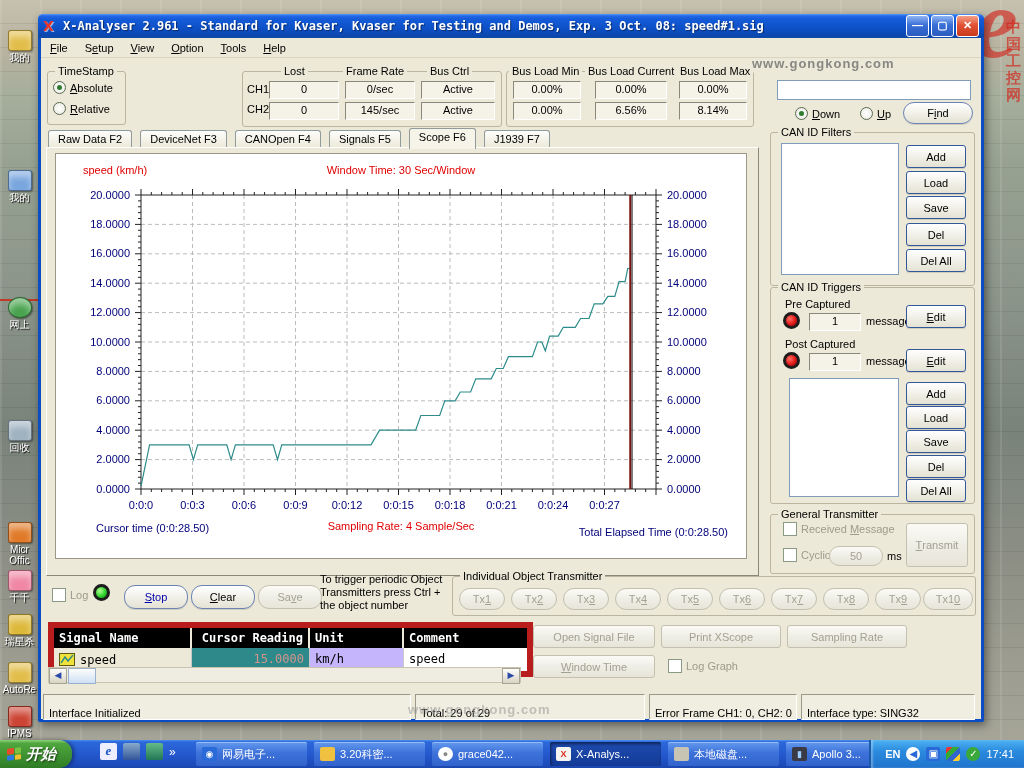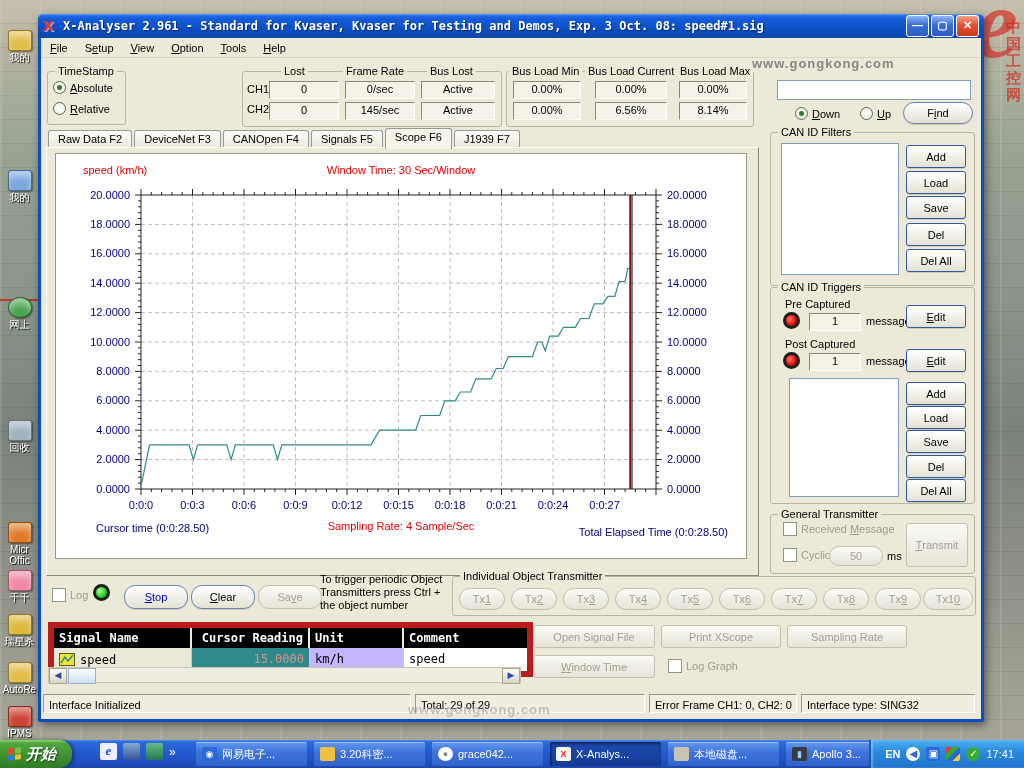--- a/index.html
+++ b/index.html
@@ -77,21 +77,21 @@
            background:linear-gradient(180deg,#fbfaf5,#efeee6 50%,#e7e5d8);}
   .blue-t{color:#0000a8;}
 
   
   .led{position:absolute;width:17px;height:17px;border-radius:50%;border:3px solid #1c1c1c;box-sizing:border-box;}
   .led.red{background:radial-gradient(circle at 35% 35%,#ff7060,#e01818 55%,#7a0505);}
   .led.green{background:radial-gradient(circle at 35% 35%,#b0ff90,#2fd02f 55%,#0a7a0a);}
 
   
   .tabs{position:absolute;left:10px;top:115px;display:flex;align-items:flex-end;height:19px;}
-  .tab{border:1px solid #919b9c;border-bottom:none;border-radius:3px 3px 0 0;margin-right:2px;
+  .tab{border:1px solid #919b9c;border-bottom:none;border-radius:3px 3px 0 0;margin-right:8px;
        padding:2px 9px 2px 9px;background:linear-gradient(#fdfdfb,#ece9d8);height:13px;cursor:pointer;white-space:nowrap;}
   .tab.active{background:#f6f4e8;padding-bottom:5px;position:relative;top:1px;z-index:3;
               box-shadow:inset 0 2px 0 #f6f4e8;}
   .tabpage{position:absolute;left:8px;top:133px;width:711px;height:427px;background:#ECE9D8;
            border:1px solid;border-color:#fff #8a887a #8a887a #fff;}
 
   
   .scope{position:absolute;left:17px;top:139px;width:690px;height:404px;background:#fff;
          border:1px solid #9a9889;}
   .scope .t-red{position:absolute;color:#e00000;white-space:nowrap;}
@@ -105,21 +105,21 @@
   .tdr>div{box-sizing:border-box;border-right:1px solid #c8c8c8;line-height:22px;padding:0 5px;overflow:hidden;}
   .hscroll{position:absolute;left:10px;top:653px;width:473px;height:16px;background:#efede2;
            border:1px solid #c8c4b0;box-sizing:border-box;display:flex;}
   .sarr{width:16px;height:14px;background:linear-gradient(#fdfdfb,#d8d4c4);border:1px solid #a8a494;
         color:#2a4aa8;text-align:center;line-height:13px;font-size:9px;cursor:pointer;}
   .sthumb{width:26px;height:14px;margin-left:1px;background:linear-gradient(#fdfdfb,#cfe0f4);
           border:1px solid #9ab0cc;cursor:grab;}
 
   
   .scell{position:absolute;height:19px;background:#f0eee0;border:1px solid;border-color:#9a9889 #fff #fff #9a9889;
-         padding:4px 5px;box-sizing:border-box;white-space:nowrap;overflow:hidden;}
+         padding:12px 5px;box-sizing:border-box;white-space:nowrap;overflow:hidden;}
 
   
   .taskbar{position:absolute;left:0;top:740px;width:1024px;height:28px;z-index:50;
            background:linear-gradient(180deg,#4a90f4 0%,#2c68da 7%,#2459ce 50%,#1d4bba 90%,#1a46ac 100%);}
   .start{position:absolute;left:0;top:0;height:28px;border-radius:0 13px 13px 0;display:flex;align-items:center;
          gap:5px;padding:0 16px 0 7px;cursor:pointer;
          background:linear-gradient(180deg,#8ed27a 0%,#4fa63e 12%,#3f9232 55%,#2e7c24 100%);
          box-shadow:2px 0 4px rgba(0,0,0,.4);color:#fff;
          font:bold italic 15px "Liberation Sans",sans-serif;text-shadow:1px 1px 2px #1a3a14;}
   .flag{width:14px;height:12px;display:grid;grid-template:1fr 1fr/1fr 1fr;gap:1px;transform:skewY(-6deg);}
@@ -215,21 +215,21 @@
       <label class="radio" style="left:5px;top:30px">
         <span class="rdot"></span>
           <span><u>R</u>elative</span>
         </label>
     </div>
 
 
     <div class="gb" style="left:204px;top:57px;width:258px;height:54px">
       <span class="lg2" style="left:38px">Lost</span>
       <span class="lg2" style="left:100px">Frame Rate</span>
-      <span class="lg2" style="left:184px">Bus Lost</span>
+      <span class="lg2" style="left:184px">Bus Ctrl</span>
       <span style="position:absolute;left:4px;top:11px">CH1</span>
       <span style="position:absolute;left:4px;top:31px">CH2</span>
       <span class="fld" style="left:26px;top:9px;width:68px;height:16px">0</span>
       <span class="fld" style="left:26px;top:30px;width:68px;height:16px">0</span>
       <span class="fld" style="left:102px;top:9px;width:68px;height:16px">0/sec</span>
       <span class="fld" style="left:102px;top:30px;width:68px;height:16px">145/sec</span>
       <span class="fld" style="left:178px;top:9px;width:72px;height:16px">Active</span>
       <span class="fld" style="left:178px;top:30px;width:72px;height:16px">Active</span>
     </div>
 

